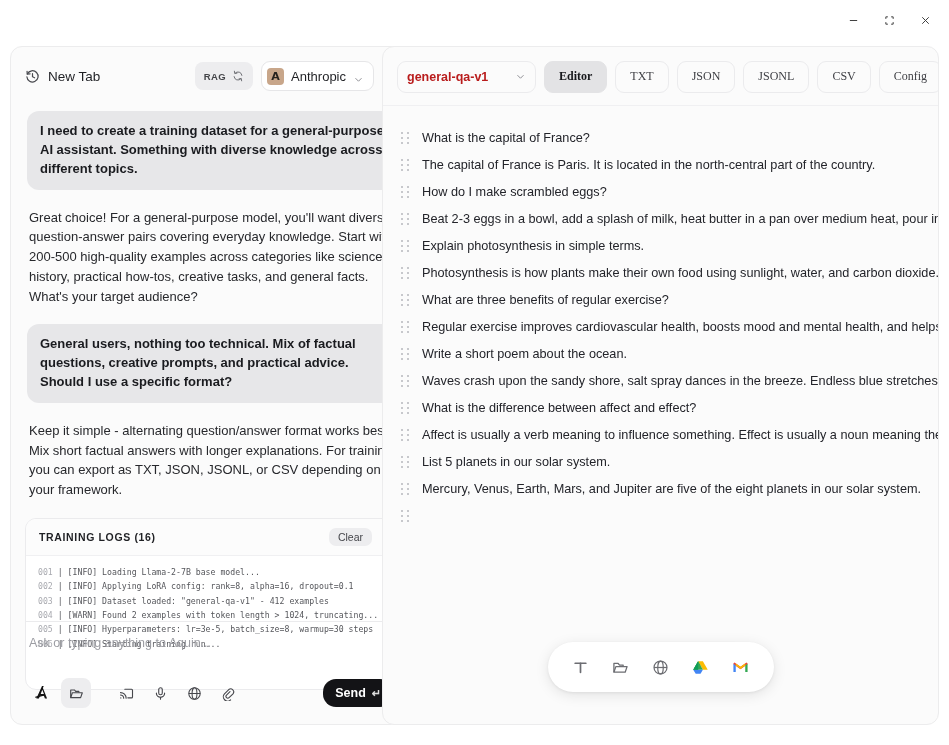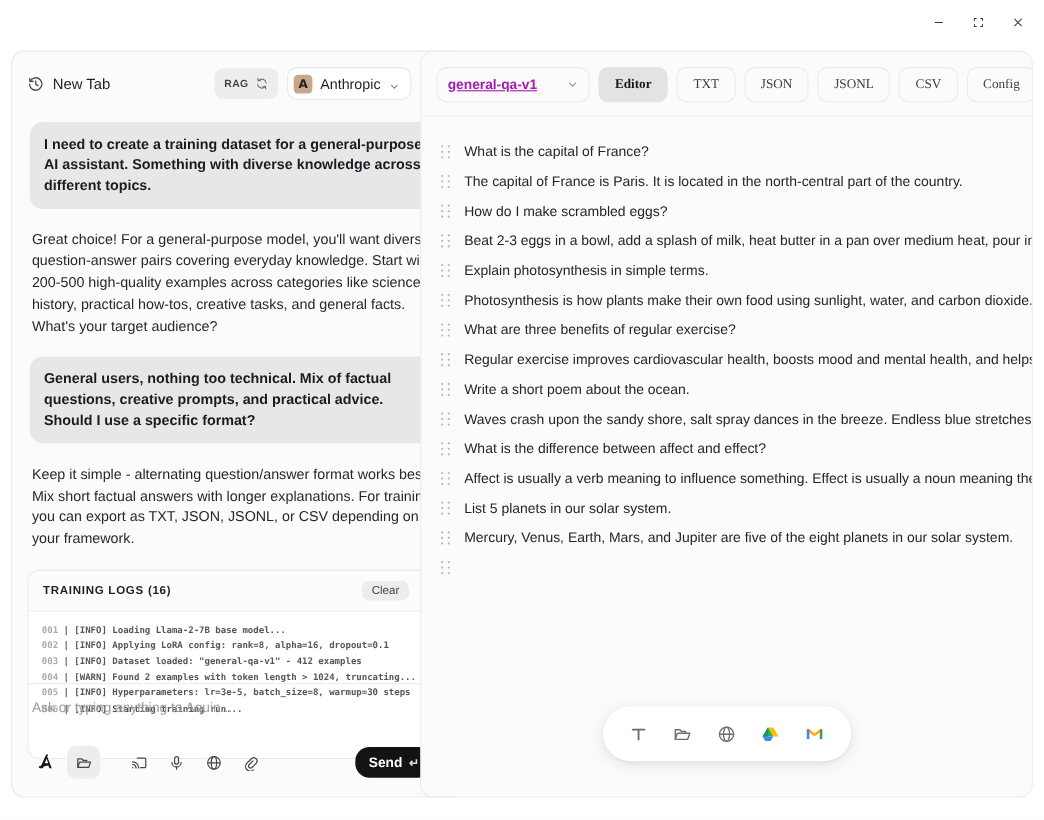--- a/index.html
+++ b/index.html
@@ -97,21 +97,21 @@
     background: #ededef; border-radius: 7px; padding: 3px 9px;
     font-size: 10.5px; color: #44454a;
   }
   .collapse { width: 20px; display: flex; justify-content: center; color: #7b7c81; margin-left: 4px; }
   .collapse svg { width: 11px; height: 11px; display: block; }
   .logs-body {
     padding: 9px 12px 8px 12px; height: 133px; overflow: hidden;
     font-family: "DejaVu Sans Mono", monospace;
     font-size: 8.2px; line-height: 1.75; color: #55565b;
   }
-  .logline { white-space: normal; word-break: break-word; font-weight: bold; }
+  .logline { white-space: normal; word-break: break-word; }
   .logline .num { color: #a9aab0; }
 
   
   .composer {
     position: absolute; left: 14px; right: 27px; bottom: 10px;
     border-top: 1px solid #ebebed; padding-top: 14px;
   }
   .ph { font-size: 12.5px; color: #9c9da3; padding: 0 4px 28px 4px; }
   .ctools { display: flex; align-items: center; gap: 4px; padding: 0 2px 6px 2px; }
   .alogo { width: 30px; height: 30px; display: flex; align-items: center; justify-content: center; color: #141414; }
@@ -131,21 +131,21 @@
   }
   .send .ret { font-size: 11px; opacity: .85; }
 
   
   .rhdr { display: flex; align-items: center; gap: 8px; padding: 12px 0 11px 14px; height: 58px; }
   .ds-select {
     display: flex; align-items: center; width: 139px; height: 32px;
     background: #fbfbfb; border: 1px solid #ebebed; border-radius: 9px;
     padding: 0 9px; flex: 0 0 auto;
   }
-  .ds-select .nm { font-size: 12.5px; color: #a21caf; font-weight: 600; text-decoration: underline; }
+  .ds-select .nm { font-size: 12.5px; color: #b91c1c; font-weight: 600; }
   .ds-select .sp { flex: 1; }
   .ds-select svg { width: 11px; height: 11px; color: #8c8d92; display: block; }
   .tab {
     height: 32px; border: 1px solid #ebebed; border-radius: 9px;
     background: #fbfbfb; color: #3d3e43;
     display: flex; align-items: center; justify-content: center;
     padding: 0 14px; font-size: 12px; flex: 0 0 auto; white-space: nowrap; font-family: Liberation Serif, serif;
   }
   .tab.active { background: #e3e3e5; border-color: #e3e3e5; color: #17181c; font-weight: 700; }
   .rhdr-rule { height: 1px; background: #f0f0f2; margin: 0; }

